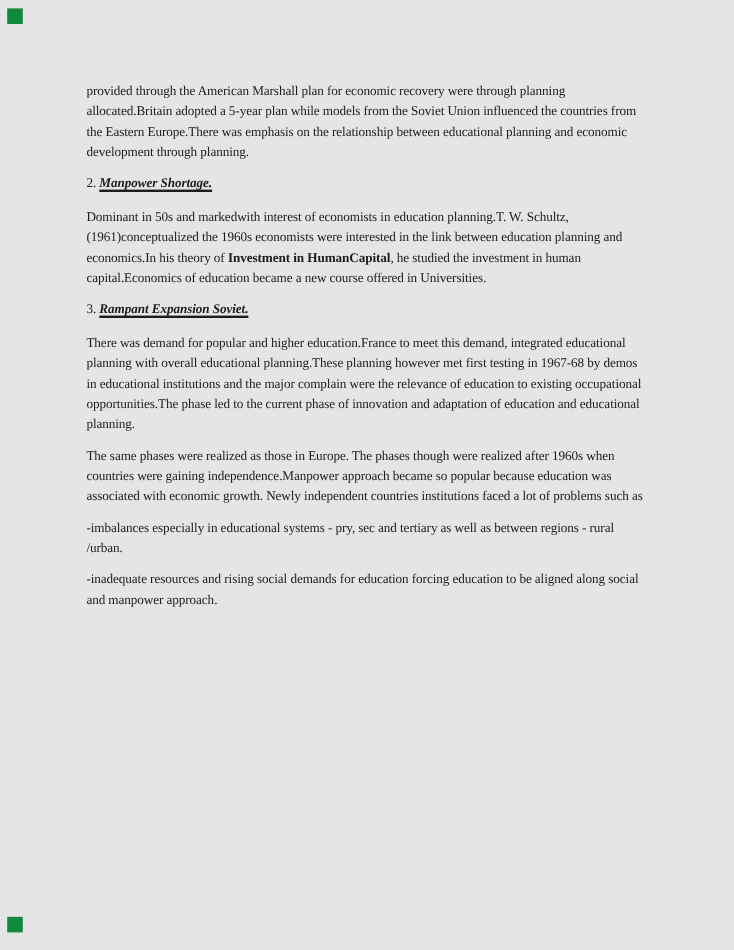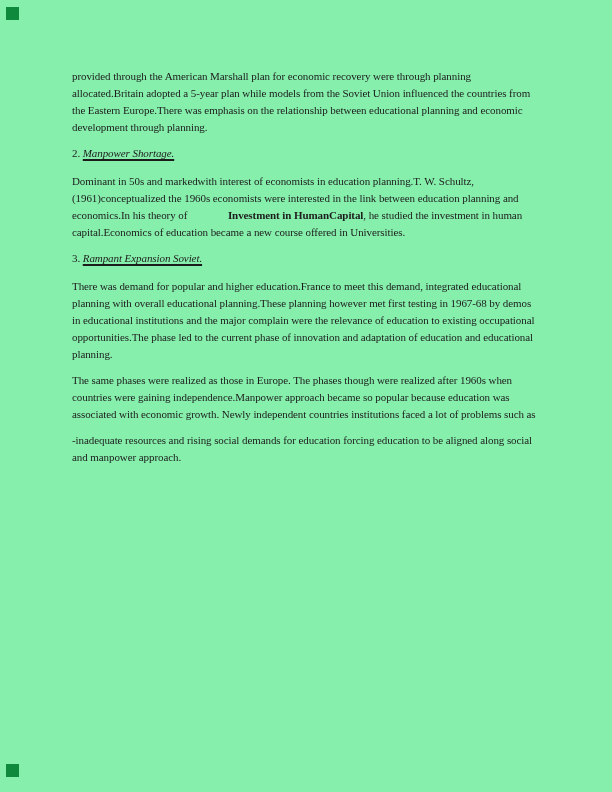--- a/index.html
+++ b/index.html
@@ -4,21 +4,21 @@
 <style>
   html, body {
     margin: 0;
     padding: 0;
     background: #ffffff;
   }
   .page {
     position: relative;
     width: 612px;
     height: 792px;
-    background: #86efac;
+    background: #e5e5e5;
     overflow: hidden;
     font-family: "Liberation Serif", serif;
     color: #1c1c1c;
   }
   .doc-body {
     position: absolute;
     top: 68px;
     left: 72px;
     width: 470px;
     font-size: 11px;
@@ -27,29 +27,28 @@
     text-align: left;
   }
   .para {
     margin: 0 0 9px 0;
   }
   .sec-heading {
     margin: 3px 0 11px 0;
     font-size: 11px;
   }
   .sec-title {
-    font-weight: normal;
+    font-weight: bold;
     font-style: italic;
     text-decoration: underline;
     text-decoration-thickness: 1.5px;
     text-underline-offset: 2px;
   }
   .bold-run {
     font-weight: bold;
-    margin-left: 38px;
   }
   .main-heading {
     margin: 6px 0 12px 0;
     font-size: 15px;
     line-height: 21px;
     font-weight: bold;
     letter-spacing: 0;
     color: #111111;
   }
   .main-heading .u {
@@ -90,17 +89,18 @@
 
     <p class="sec-heading"><span>3. </span><span class="sec-title">Rampant Expansion Soviet.</span></p>
 
     <p class="para">There was demand for popular and higher education.France to meet this demand, integrated educational planning with overall educational planning.These planning however met first testing in 1967-68 by demos in educational institutions and the major complain were the relevance of education to existing occupational opportunities.The phase led to the current phase of innovation and adaptation of education and educational planning.</p>
 
 
 
 
     <p class="para">The same phases were realized as those in Europe. The phases though were realized after 1960s when countries were gaining independence.Manpower approach became so popular because education was associated with economic growth. Newly independent countries institutions faced a lot of problems such as</p>
 
+    <p class="para">-imbalances especially in educational systems - pry, sec and tertiary as well as between regions - rural /urban.</p>
 
     <p class="para">-inadequate resources and rising social demands for education forcing education to be aligned along social and manpower approach.</p>
 
   </div>
 </div>
 
 </body></html>

